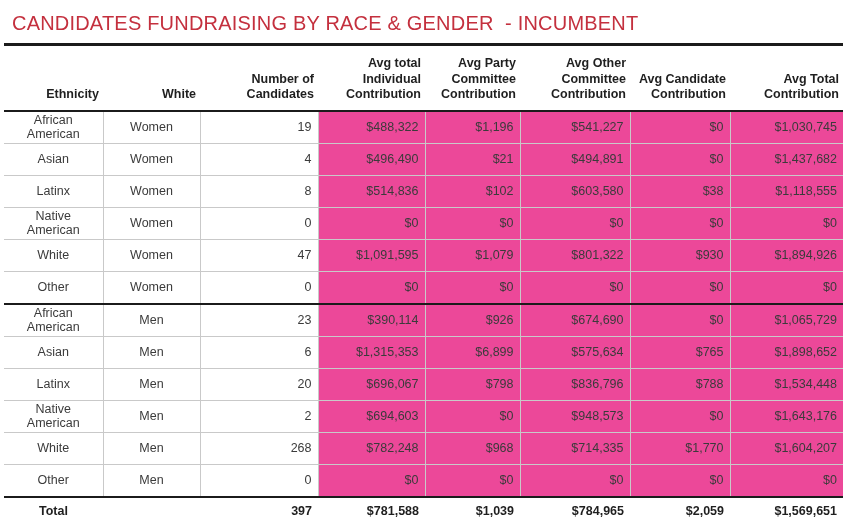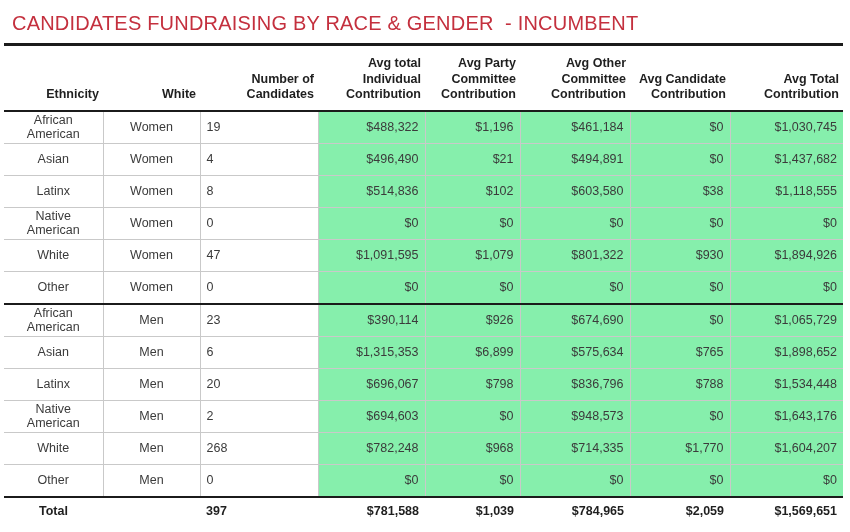--- a/index.html
+++ b/index.html
@@ -48,23 +48,23 @@
   }
   tbody td {
     height: 31px;
     padding: 0 6px;
     border-bottom: 1px solid #c9c9c9;
     border-left: 1px solid #c9c9c9;
   }
   tbody td:first-child { border-left: none; }
   tbody tr.group-end td { border-bottom: 2px solid #1b1b1b; }
   .c-left   { text-align: center; }
-  .c-center { text-align: left; }
+  .c-center { text-align: right; }
   .c-right  { text-align: right; }
-  .shaded   { background: #86efac; }
+  .shaded   { background: #ec4899; }
   tfoot td {
     height: 26px;
     padding: 0 6px;
     font-weight: bold;
     color: #1f1f1f;
     margin-top: 26px;
   }
 </style>
 </head>
 <body>
@@ -105,21 +105,21 @@
 Contribution</th>
       </tr>
     </thead>
     <tbody>
         <tr>
           <td class="c-left">African American</td>
           <td class="c-left">Women</td>
           <td class="c-center">19</td>
           <td class="c-right shaded">$488,322</td>
           <td class="c-right shaded">$1,196</td>
-          <td class="c-right shaded">$461,184</td>
+          <td class="c-right shaded">$541,227</td>
           <td class="c-right shaded">$0</td>
           <td class="c-right shaded">$1,030,745</td>
         </tr>
         <tr>
           <td class="c-left">Asian</td>
           <td class="c-left">Women</td>
           <td class="c-center">4</td>
           <td class="c-right shaded">$496,490</td>
           <td class="c-right shaded">$21</td>
           <td class="c-right shaded">$494,891</td>

